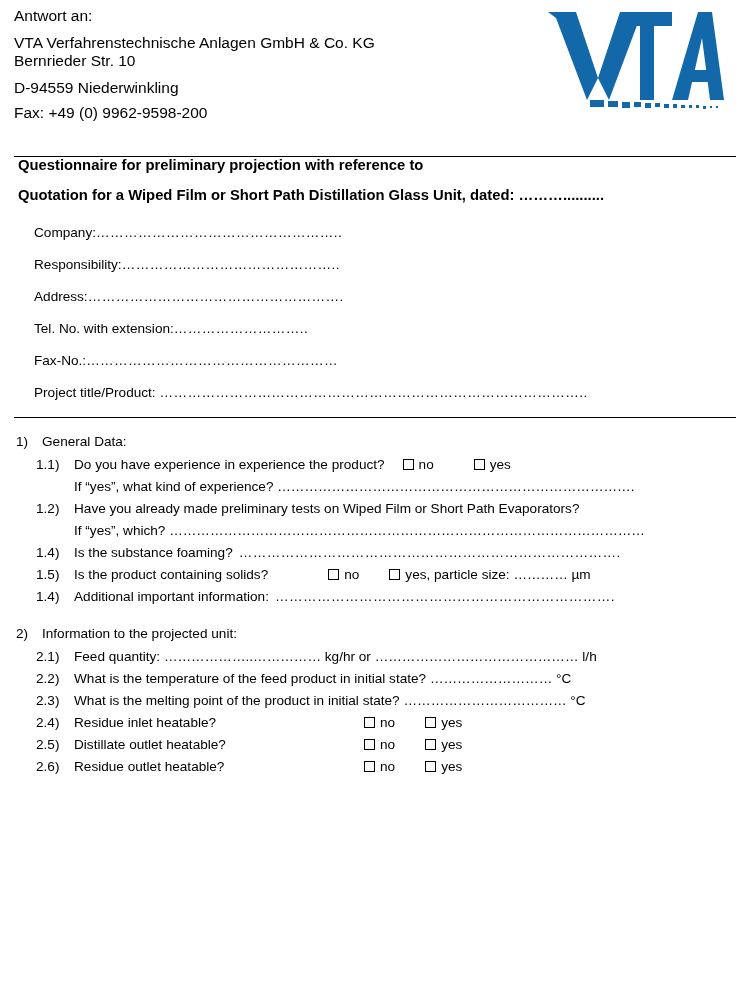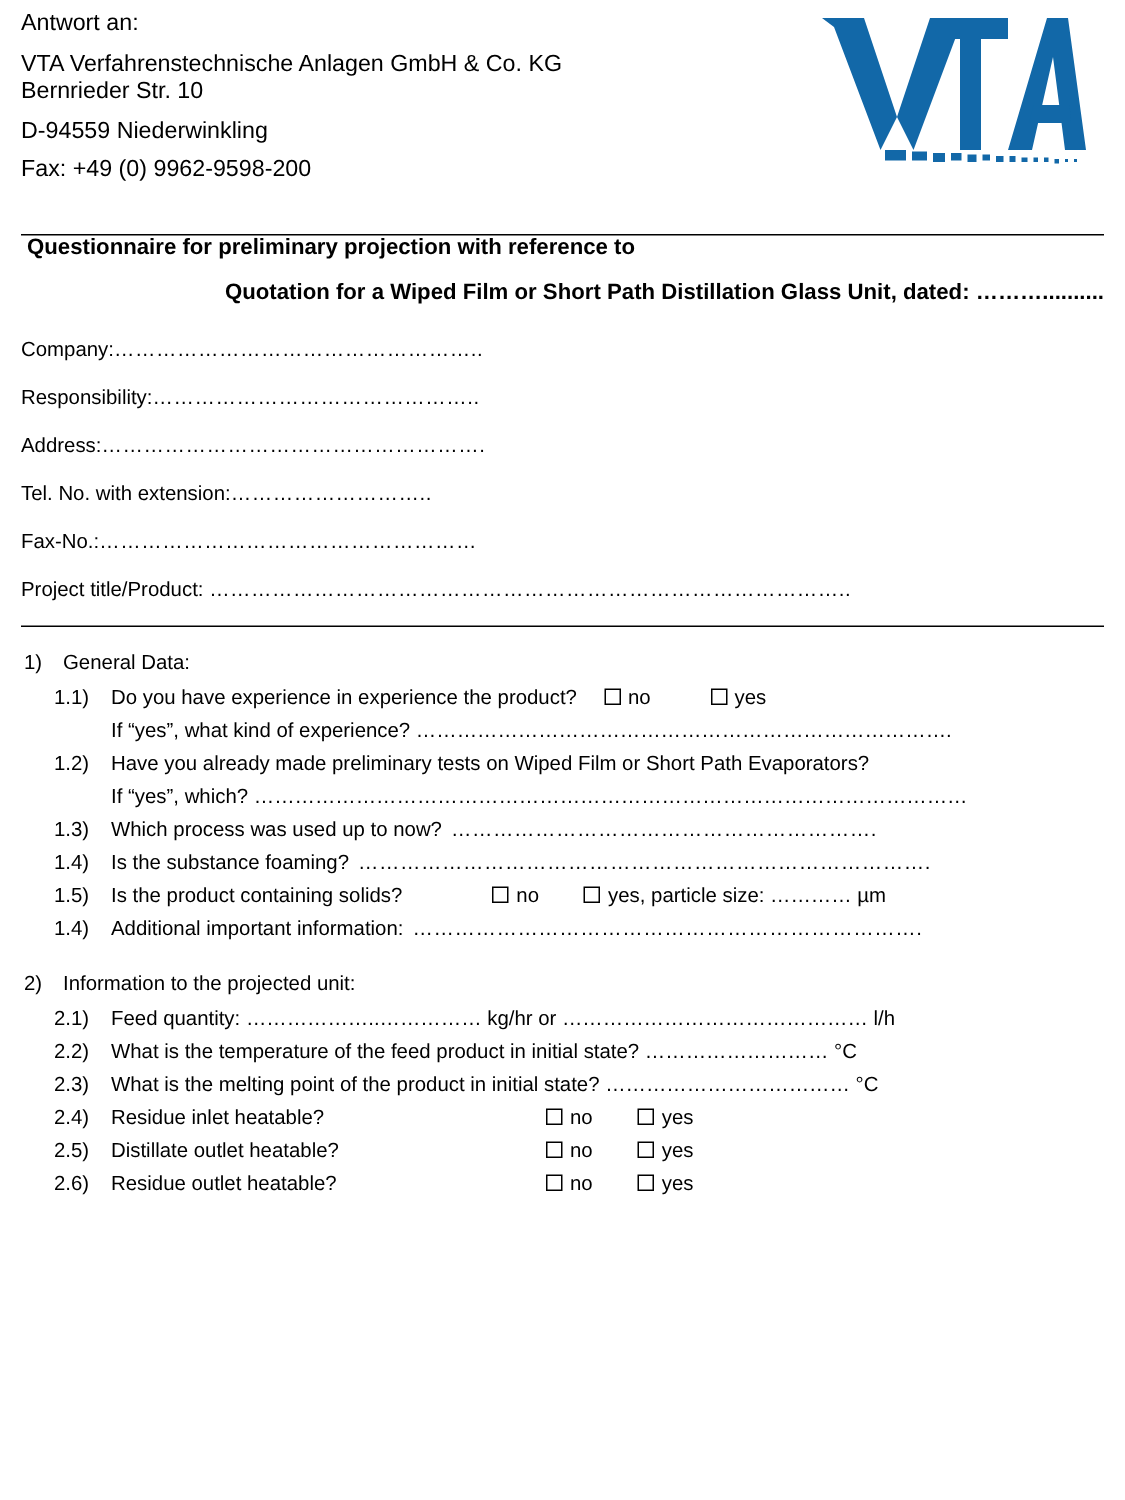--- a/index.html
+++ b/index.html
@@ -62,26 +62,26 @@
     margin: 14px 0 0 0;
   }
 
   
   .titleblock {
     margin-left: 4px;
     font-weight: bold;
     font-size: 14.8px;
   }
   .titleblock .t1 { margin-bottom: 14px; }
-  .titleblock .t2 { white-space: nowrap; text-align: right; }
+  .titleblock .t2 { white-space: nowrap; }
 
   
   .fields {
     margin-top: 22px;
-    margin-left: 0;
+    margin-left: 20px;
     font-size: 13.6px;
   }
   .fields .frow {
     margin-bottom: 17px;
     white-space: nowrap;
   }
   .dots { letter-spacing: 0.4px; }
 
   
   .section {
@@ -214,26 +214,20 @@
       <span class="opt"><span class="cb"></span><span>yes</span></span>
     </div>
     <div class="sub">If “yes”, what kind of experience? …………………………………………………………………….</div>
 
     <div class="qrow">
       <span class="qnum">1.2)</span>
       <span class="qtext">Have you already made preliminary tests on Wiped Film or Short Path Evaporators?</span>
     </div>
     <div class="sub">If “yes”, which? ……………………………………………………………………………………………</div>
 
-    <div class="qrow">
-      <span class="qnum">1.3)</span>
-      <span class="qtext">Which process was used up to now?</span>
-      <span style="display:inline-block;width:6px"></span>
-      <span class="dots">…………………………………………………….</span>
-    </div>
 
     <div class="qrow">
       <span class="qnum">1.4)</span>
       <span class="qtext">Is the substance foaming?</span>
       <span style="display:inline-block;width:6px"></span>
       <span class="dots">……………………………………………………………………….</span>
     </div>
 
     <div class="qrow">
       <span class="qnum">1.5)</span>

